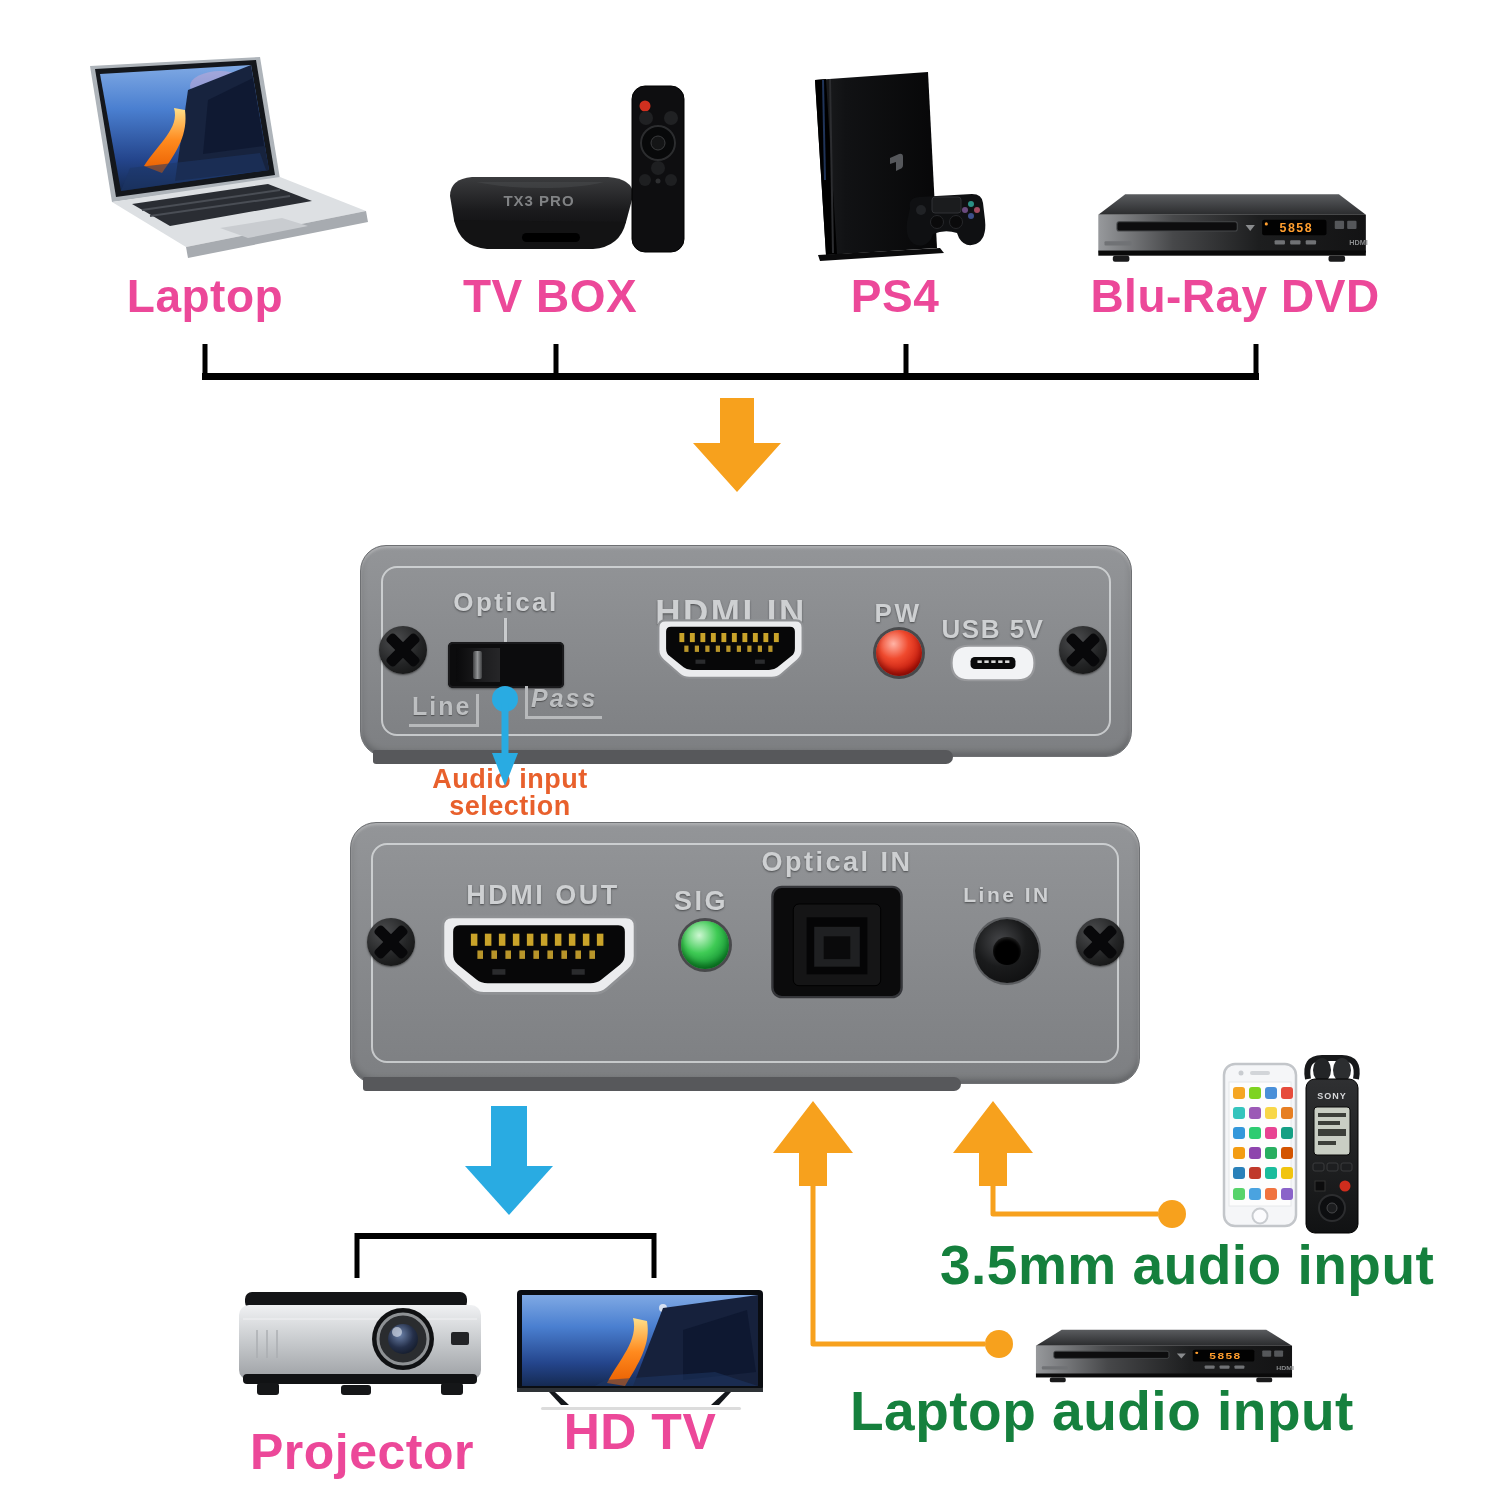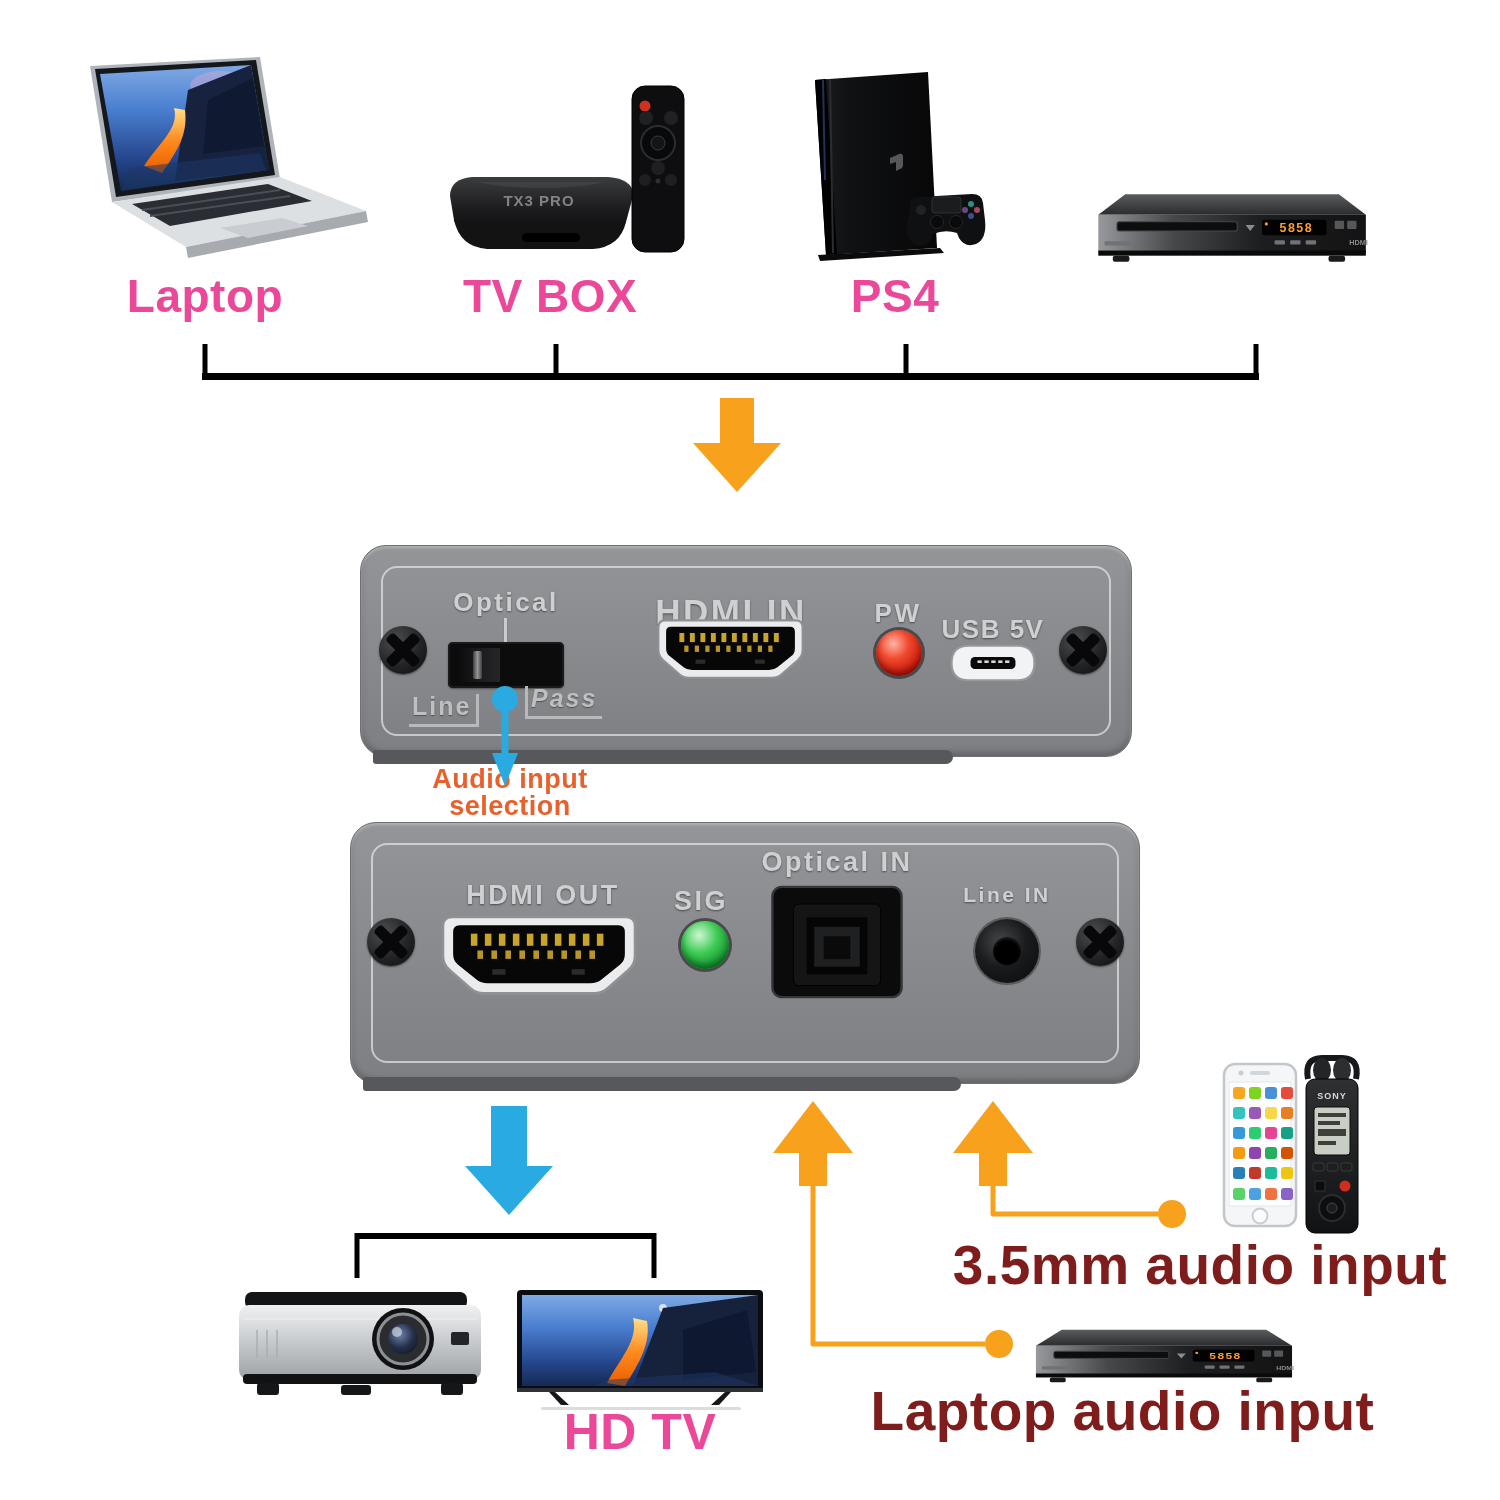--- a/index.html
+++ b/index.html
@@ -7,22 +7,22 @@
     position:relative;width:1500px;height:1500px;background:#ffffff;overflow:hidden;
     font-family:"Liberation Sans", sans-serif;
   }
   .abs{position:absolute;}
   
   .dev-label{
     position:absolute;text-align:center;font-weight:bold;font-size:46px;
     color:#ec4899;letter-spacing:0.5px;line-height:1.05;
   }
   .big-label{
-    position:absolute;text-align:center;font-weight:bold;font-size:55px;
-    color:#7f1d1d;letter-spacing:0.5px;line-height:1.0;
+    position:absolute;text-align:left;font-weight:bold;font-size:55px;
+    color:#15803d;letter-spacing:0.5px;line-height:1.0;
   }
   
   .panel{
     position:absolute;z-index:2;
     background:linear-gradient(180deg,#939598 0%,#898b8e 45%,#7d7f82 100%);
     border:1px solid #6e7073;border-radius:26px;
     box-shadow:inset 0 2px 3px rgba(255,255,255,.30), inset 0 -4px 6px rgba(0,0,0,.22);
   }
   .panel::before{
     content:"";position:absolute;inset:20px;border:2px solid rgba(226,228,230,.72);
@@ -211,20 +211,21 @@
     <rect x="236" y="32" width="9" height="8" rx="1" fill="#55575a"></rect>
     <rect x="248" y="32" width="9" height="8" rx="1" fill="#55575a"></rect>
     <text x="259" y="56" font-size="7" font-weight="bold" fill="#8a8c8e" text-anchor="middle">HDMI</text>
     <g fill="#707275">
       <rect x="178" y="51" width="10" height="4" rx="1"></rect>
         <rect x="193" y="51" width="10" height="4" rx="1"></rect>
       <rect x="208" y="51" width="10" height="4" rx="1"></rect>
         <rect x="14" y="52" width="26" height="4" rx="1"></rect>
     </g>
   </svg>
+  <div class="dev-label" style="left:1075px;top:272px;width:320px;">Blu-Ray DVD</div>
 
   <div class="panel" style="left:360px;top:545px;width:770px;height:210px;">
     <div class="screw" style="left:18px;top:80px;"></div>
     <div class="screw" style="left:698px;top:80px;"></div>
 
     <div class="plabel" style="left:85px;top:41px;width:120px;font-size:26px;">Optical</div>
     <div class="vtick" style="left:143px;top:72px;height:24px;"></div>
     <div class="switch" style="left:87px;top:96px;width:116px;height:46px;">
       <div class="knob"></div>
     </div>
@@ -362,20 +363,21 @@
     <g stroke="#aaadb1" stroke-width="2" opacity="0.7">
       <line x1="22" y1="42" x2="22" y2="70"></line>
         <line x1="32" y1="42" x2="32" y2="70"></line>
       <line x1="42" y1="42" x2="42" y2="70"></line>
     </g>
     <rect x="8" y="86" width="234" height="10" rx="4" fill="#111214"></rect>
     <rect x="22" y="95" width="22" height="12" rx="3" fill="#151618"></rect>
     <rect x="106" y="97" width="30" height="10" rx="3" fill="#151618"></rect>
     <rect x="206" y="95" width="22" height="12" rx="3" fill="#151618"></rect>
   </svg>
+  <div class="dev-label" style="left:212px;top:1426px;width:300px;font-size:50px;">Projector</div>
 
   <svg class="abs" style="left:515px;top:1288px;" width="250" height="130" viewBox="0 0 250 130">
     <defs>
       <linearGradient id="g-sky2" x1="0" y1="0" x2="0" y2="1">
         <stop offset="0" stop-color="#7fa9e4"></stop>
           <stop offset="0.35" stop-color="#4a7fd0"></stop>
         <stop offset="0.75" stop-color="#24458c"></stop>
           <stop offset="1" stop-color="#152a52"></stop>
       </linearGradient>
       <linearGradient id="g-lava2" x1="0" y1="0" x2="0" y2="1">

